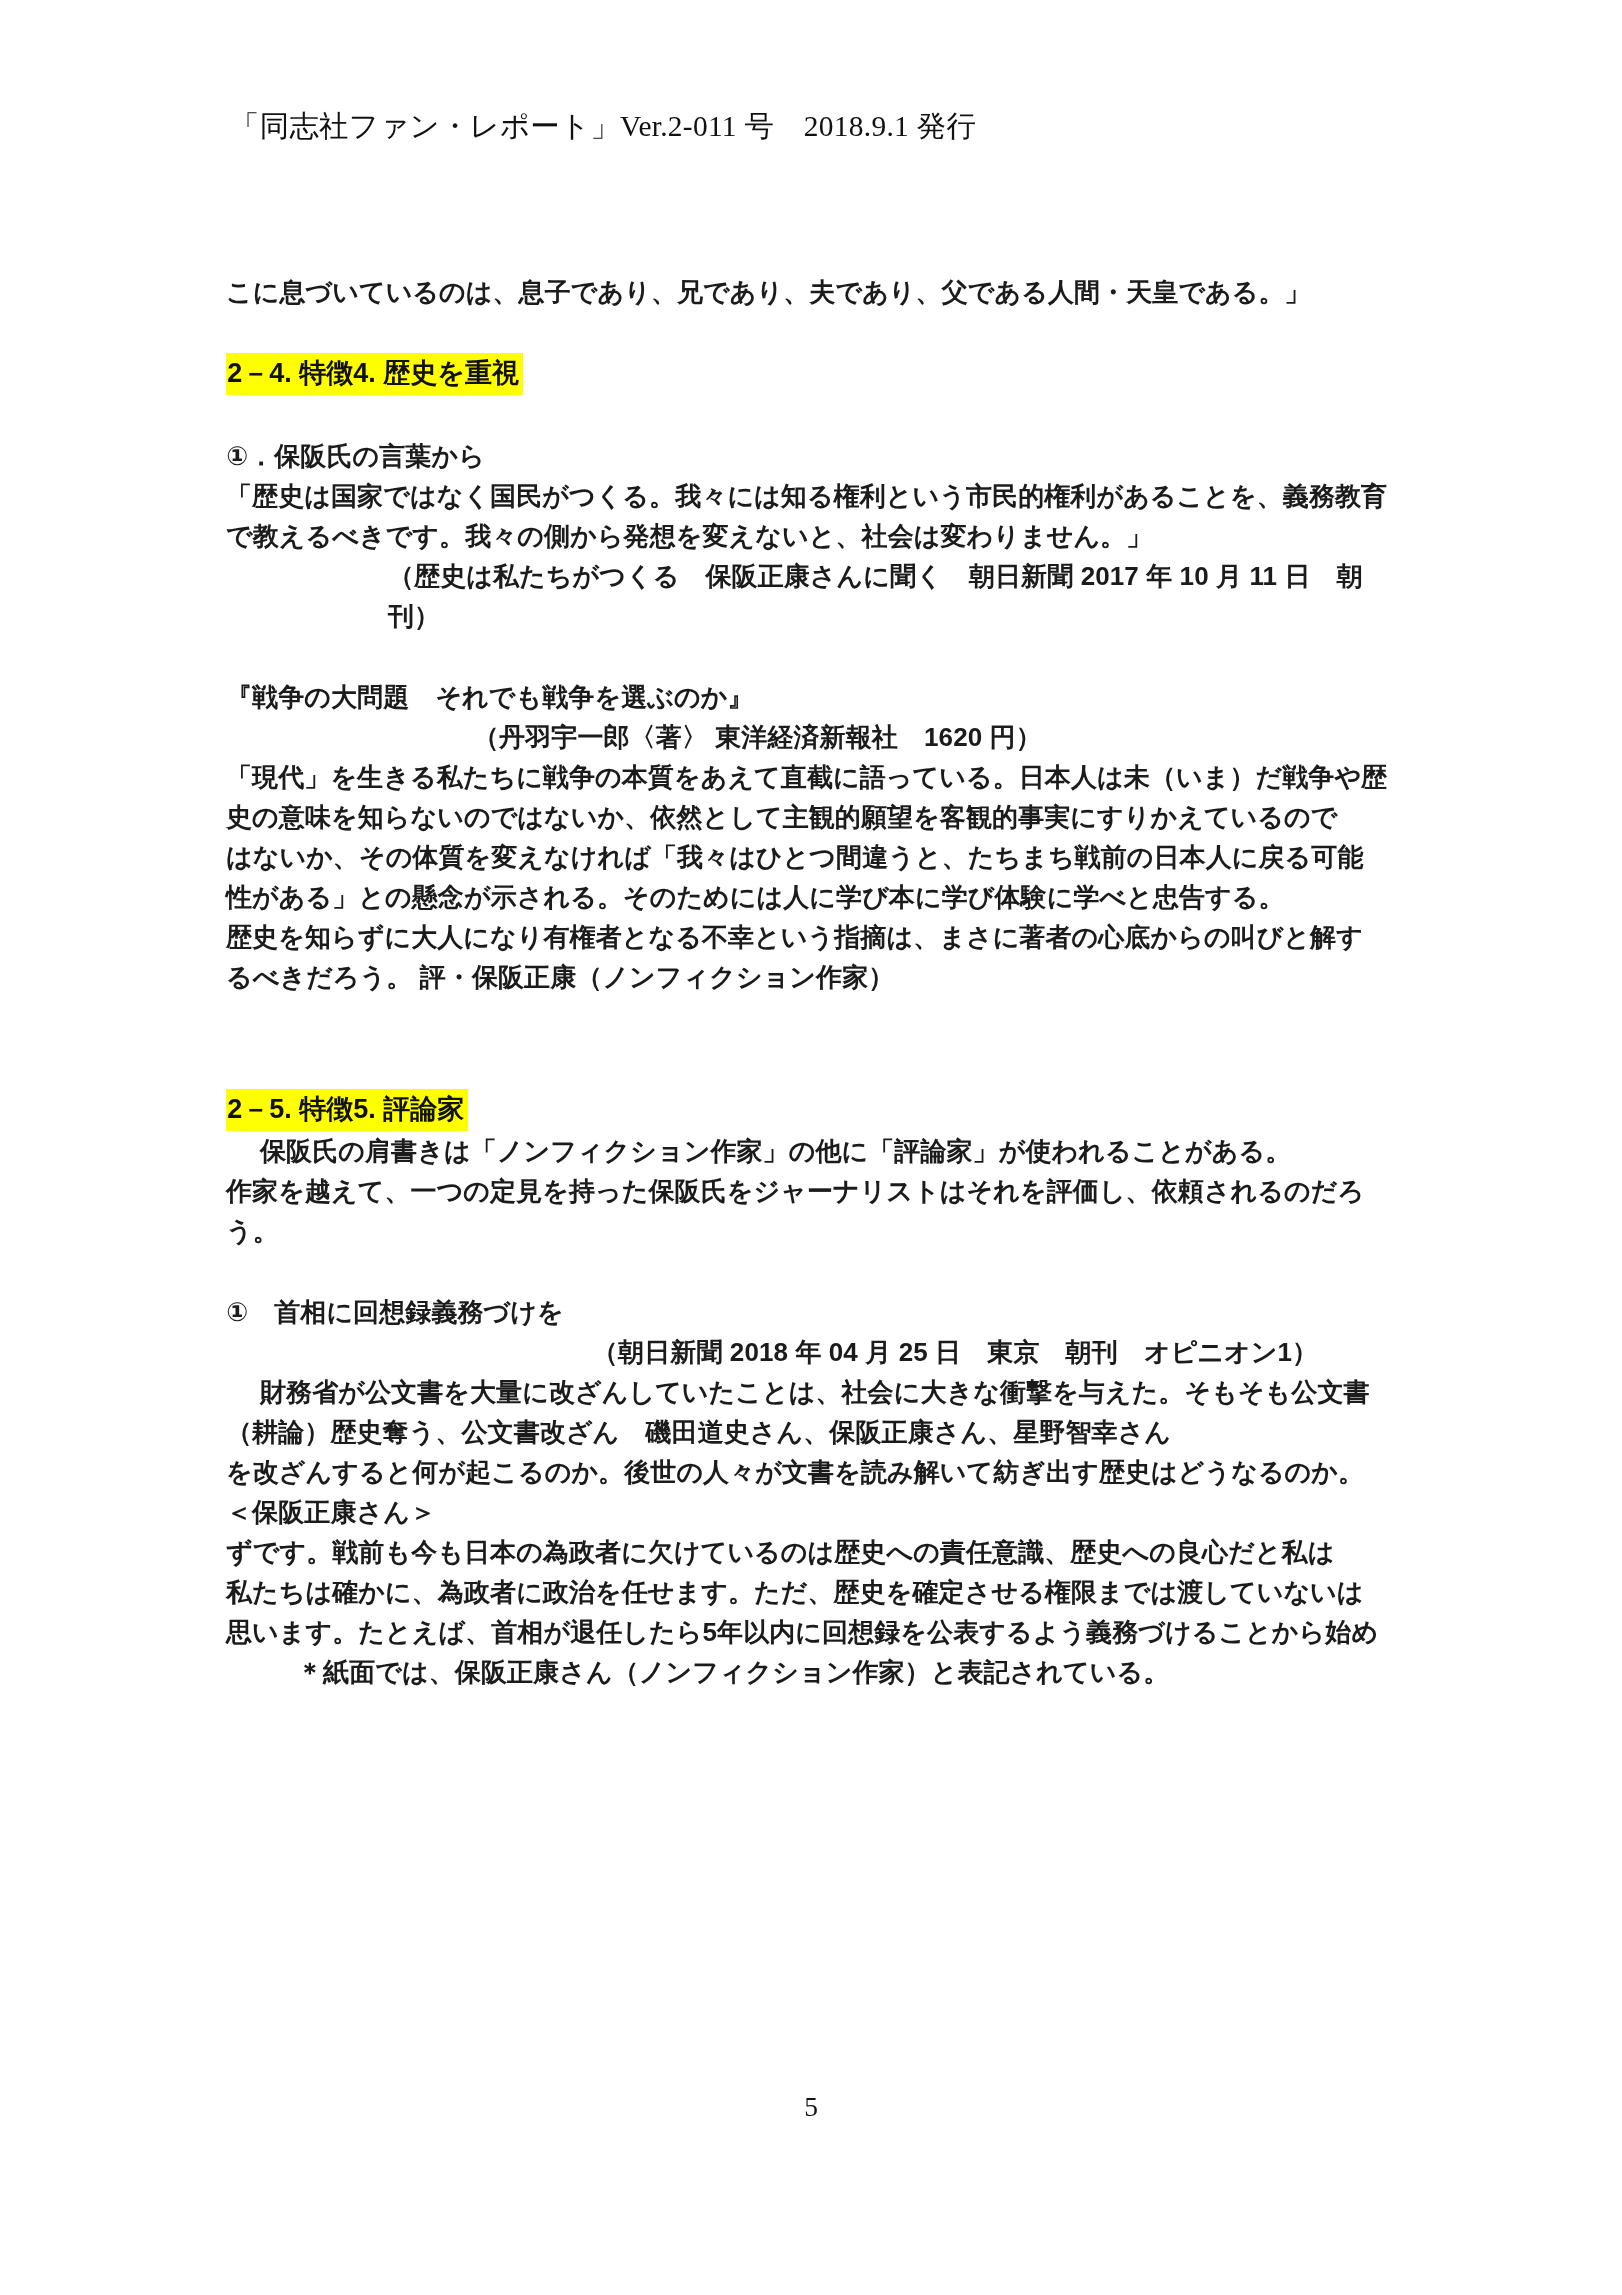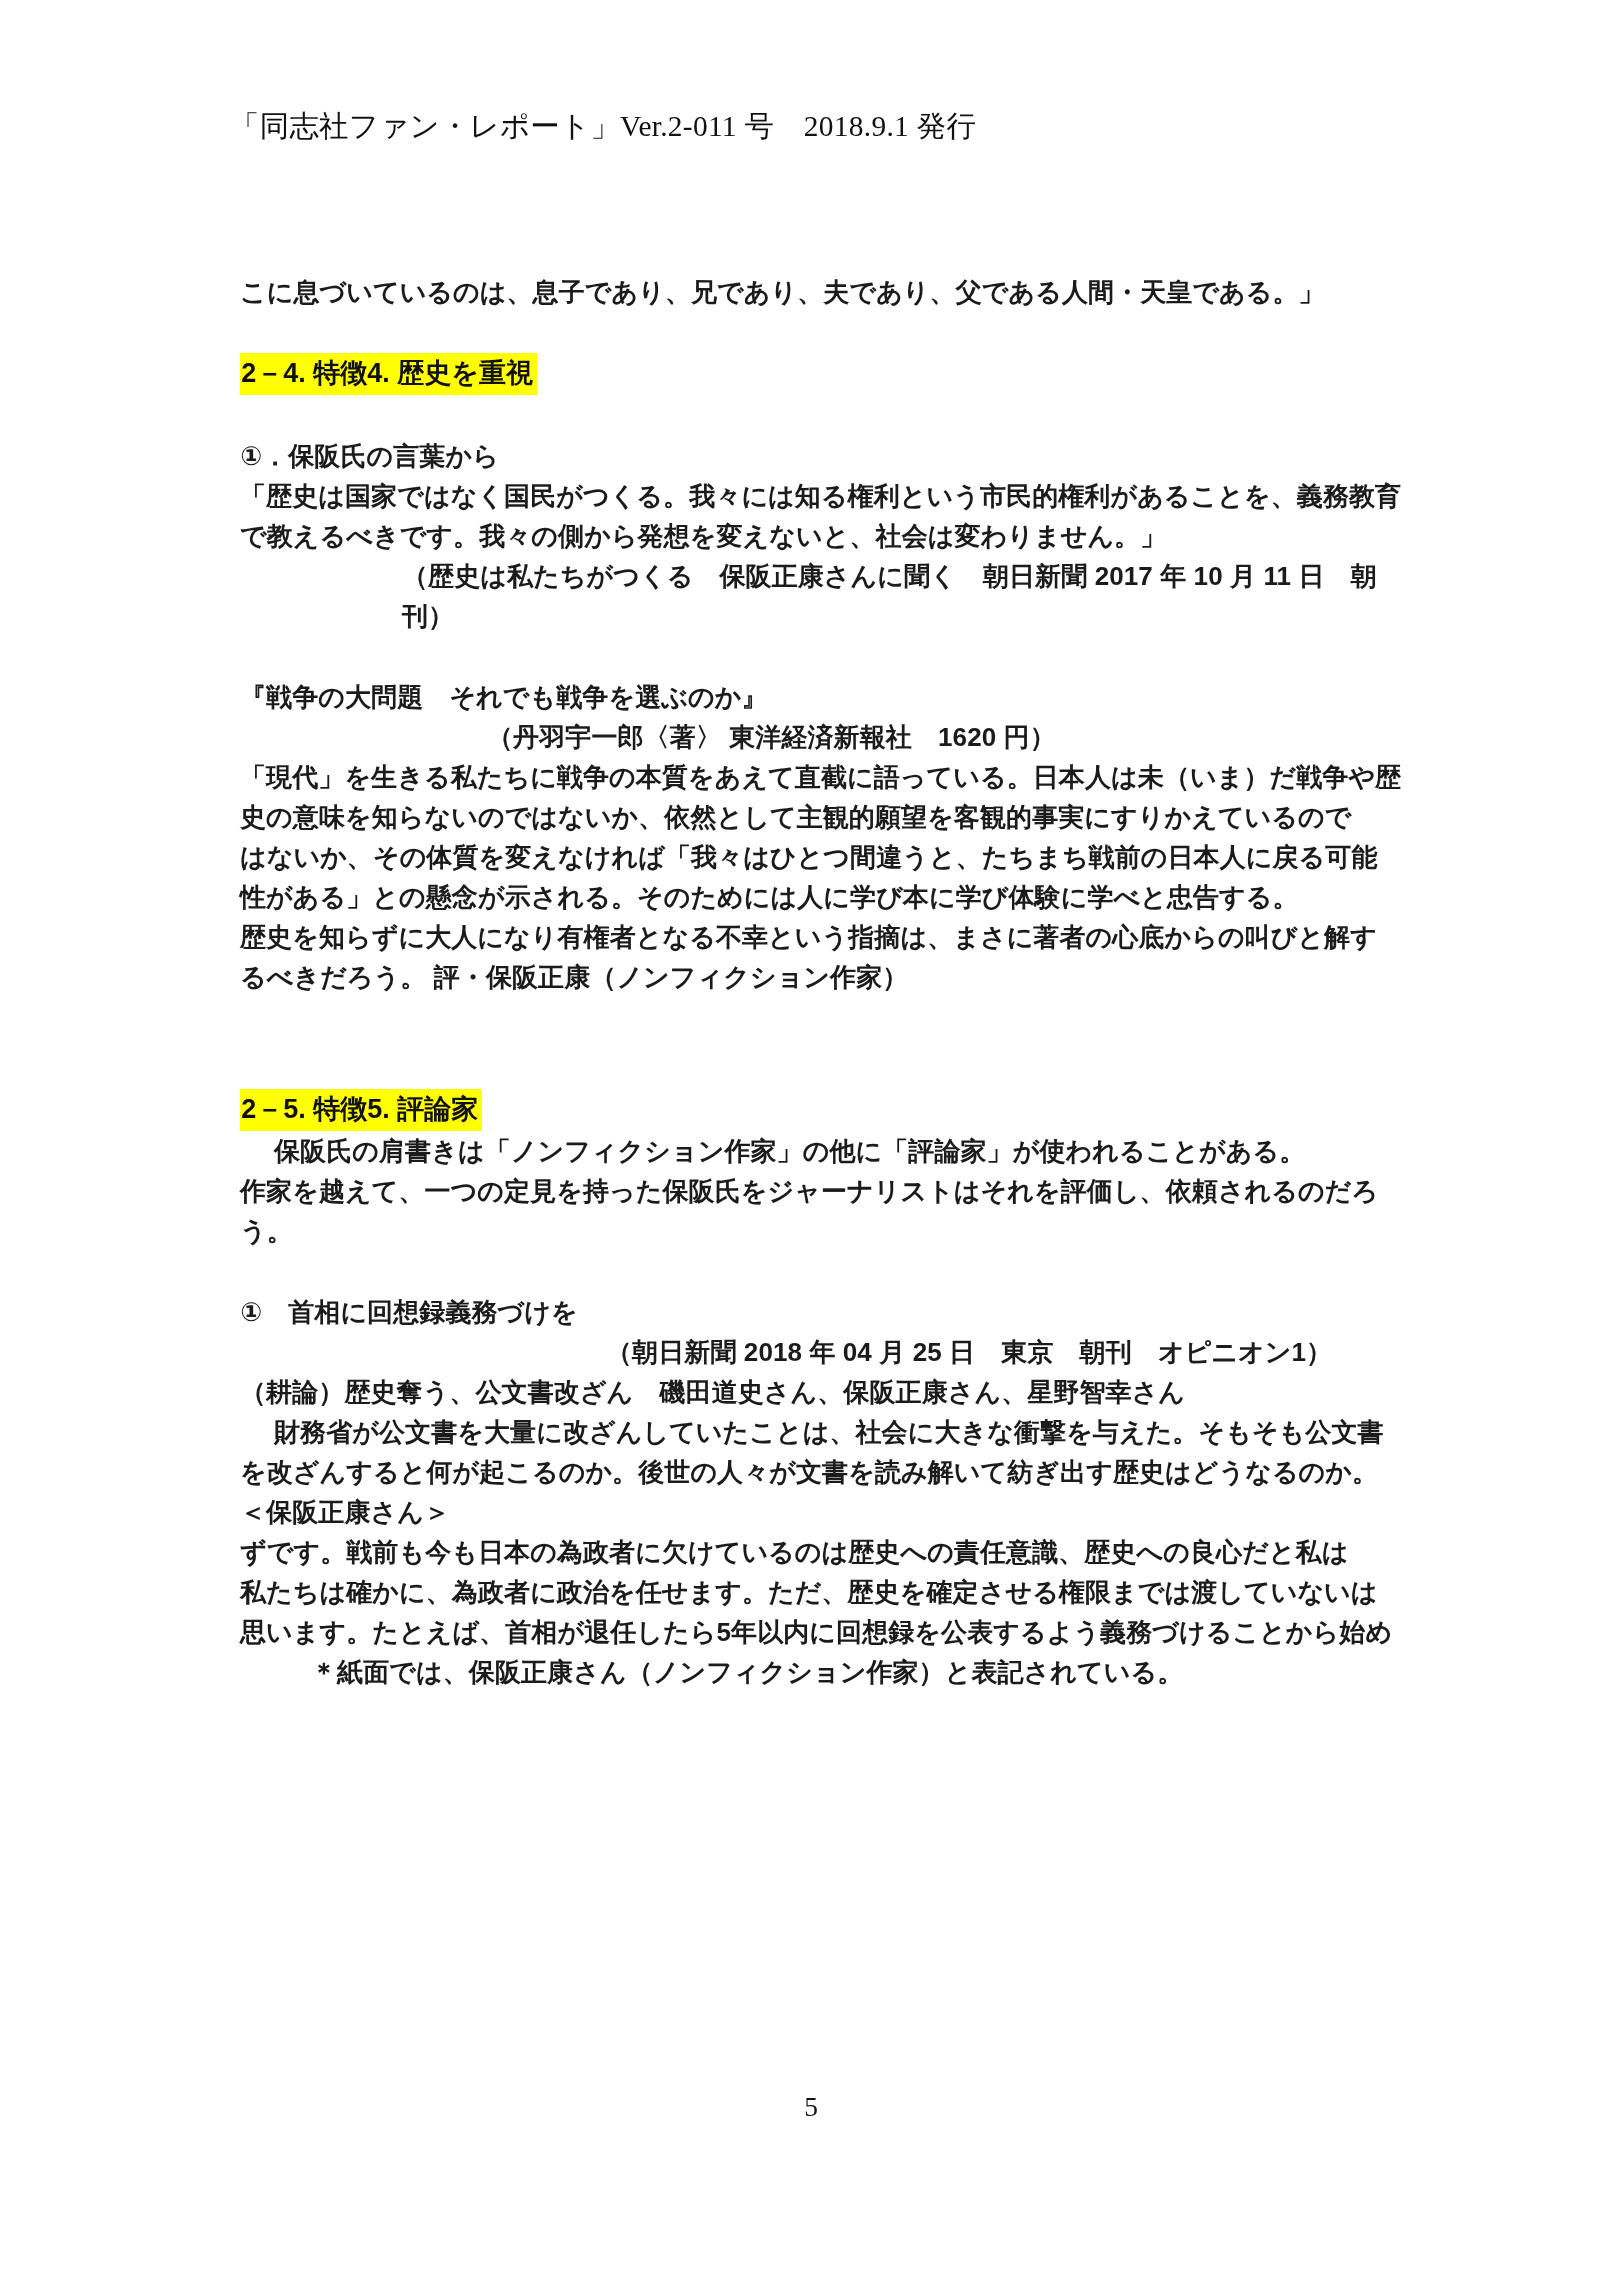--- a/index.html
+++ b/index.html
@@ -27,21 +27,21 @@
     font-size: 29.4px;
     line-height: 1.2;
     letter-spacing: 0.3px;
     white-space: pre;
     color: #111111;
   }
 
   
   .body-col {
     position: absolute;
-    left: 240px;
+    left: 226px;
     top: 272px;
     width: 1171px;
   }
 
   .line {
     font-size: 26px;
     line-height: 40px;
     font-weight: bold;
     letter-spacing: 0.1px;
     white-space: pre-wrap;
@@ -124,22 +124,22 @@
     </div>
 
     <p class="line ind-1">保阪氏の肩書きは「ノンフィクション作家」の他に「評論家」が使われることがある。</p>
     <p class="line">作家を越えて、一つの定見を持った保阪氏をジャーナリストはそれを評価し、依頼されるのだろ</p>
     <p class="line">う。</p>
 
     <div class="sp-m"></div>
 
     <p class="line">①　首相に回想録義務づけを</p>
     <p class="line cite-c">（朝日新聞 2018 年 04 月 25 日　東京　朝刊　オピニオン1）</p>
+    <p class="line ind-1">財務省が公文書を大量に改ざんしていたことは、社会に大きな衝撃を与えた。そもそも公文書</p>
     <p class="line">（耕論）歴史奪う、公文書改ざん　磯田道史さん、保阪正康さん、星野智幸さん</p>
-    <p class="line ind-1">財務省が公文書を大量に改ざんしていたことは、社会に大きな衝撃を与えた。そもそも公文書</p>
     <p class="line">を改ざんすると何が起こるのか。後世の人々が文書を読み解いて紡ぎ出す歴史はどうなるのか。</p>
     <p class="line">＜保阪正康さん＞</p>
     <p class="line">ずです。戦前も今も日本の為政者に欠けているのは歴史への責任意識、歴史への良心だと私は</p>
     <p class="line">私たちは確かに、為政者に政治を任せます。ただ、歴史を確定させる権限までは渡していないは</p>
     <p class="line">思います。たとえば、首相が退任したら5年以内に回想録を公表するよう義務づけることから始め</p>
     <p class="line ind-2">＊紙面では、保阪正康さん（ノンフィクション作家）と表記されている。</p>
 
   </div>
 
   <div class="page-number">5</div>

